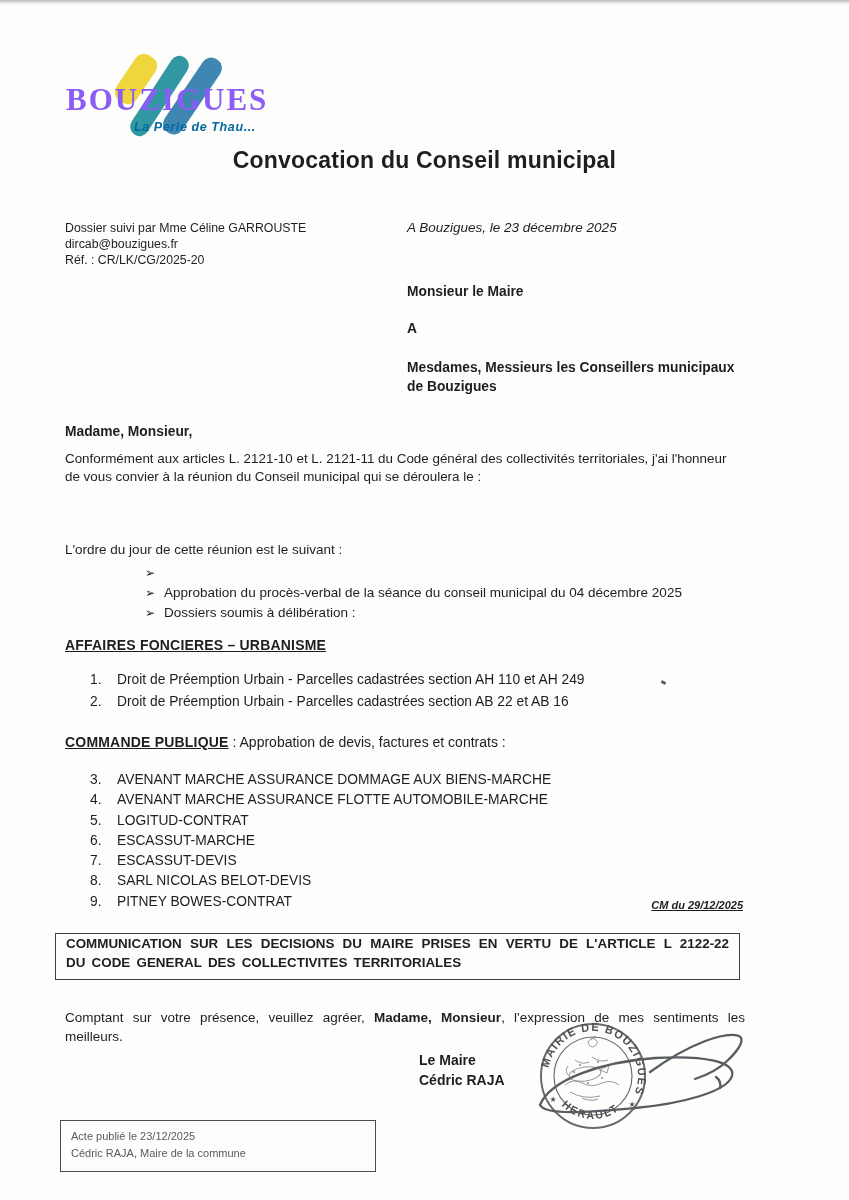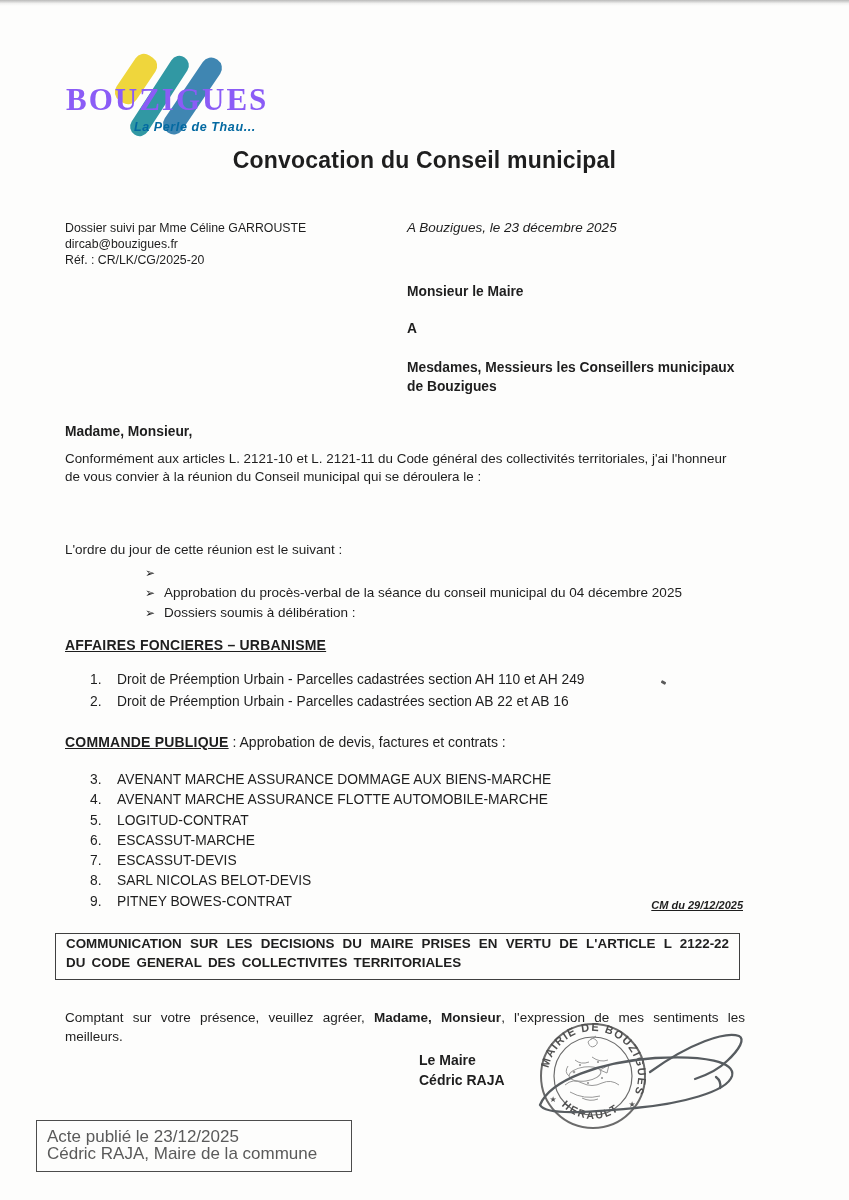--- a/index.html
+++ b/index.html
@@ -53,23 +53,23 @@
   .cm-note span{text-decoration:underline;}
   .comm-box{position:absolute;left:55px;top:933px;width:685px;box-sizing:border-box;
     border:1.5px solid #3f3f3f;padding:0 10px 7px 10px;
     font-weight:bold;font-size:13.4px;line-height:19px;text-align:justify;word-spacing:2.5px;}
   .closing{position:absolute;left:65px;top:997px;width:680px;font-size:13.5px;
     line-height:19px;text-align:justify;word-spacing:2px;margin-top:11px;}
   .sig-block{position:absolute;left:419px;top:1050px;font-weight:bold;font-size:14px;line-height:20px;}
   .stamp-svg{position:absolute;left:530px;top:1010px;}
   .speck{position:absolute;left:661px;top:681px;width:5px;height:3px;background:#3d3d3d;
     border-radius:1px;transform:rotate(28deg);opacity:.85;}
-  .footer-box{position:absolute;left:36px;top:1120px;width:316px;box-sizing:border-box;
+  .footer-box{position:absolute;left:60px;top:1120px;width:316px;box-sizing:border-box;
     border:1.3px solid #4c4c4c;padding:7px 10px 9px 10px;
-    font-size:17px;line-height:17px;color:#5a5a5a;}
+    font-size:11px;line-height:17px;color:#5a5a5a;}
 </style>
 </head>
 <body>
 
 <div class="page">
   <div class="scan-top"></div>
 
   <div class="logo">
     <div class="stroke yellow"></div>
     <div class="stroke teal"></div>

